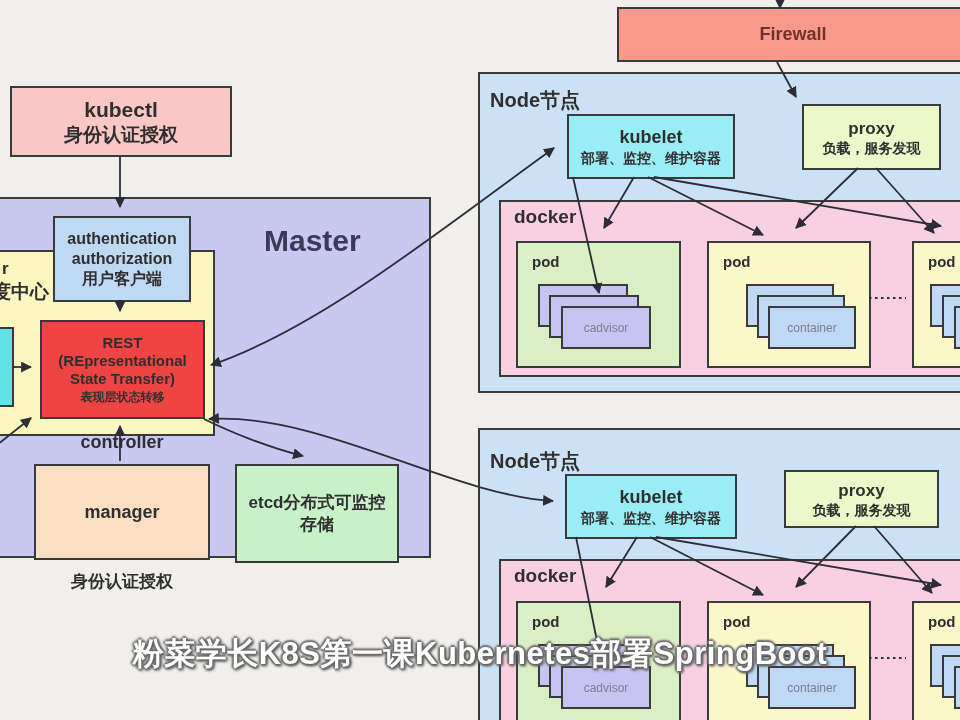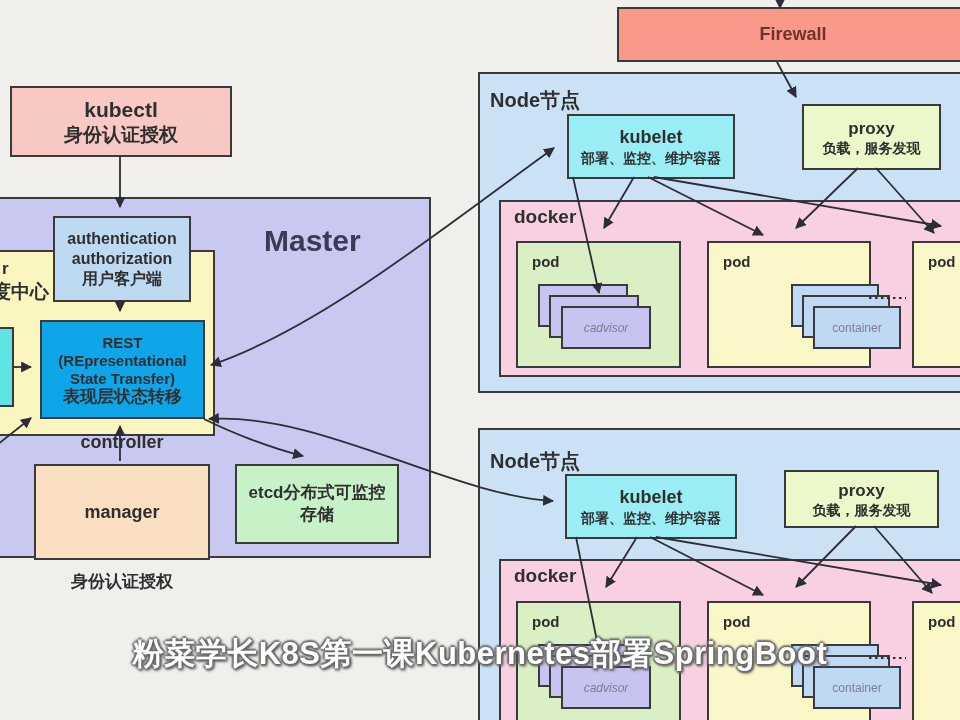--- a/index.html
+++ b/index.html
@@ -15,23 +15,23 @@
   .kubectl{background:#f8c9c4;}
   .kubectl .l1{font-size:21px;line-height:26px;}
   .kubectl .l2{font-size:19px;line-height:24px;}
   .firewall{background:#f9998a;}
   .firewall .l1{font-size:18px;color:#6f322c;}
   .master{background:#c8c8f0;}
   .master-label{position:absolute;font-size:30px;font-weight:bold;color:#3b3b57;}
   .yellowzone{background:#fbf5c0;}
   .auth{background:#bedaf3;}
   .auth div{font-size:16px;line-height:20px;}
-  .rest{background:#0ea5e9;}
+  .rest{background:#ef4444;}
   .rest div{font-size:15px;line-height:18px;}
-  .rest .zh{font-size:17px;}
+  .rest .zh{font-size:12px;}
   .cyanbox{background:#62e3e3;}
   .frag{position:absolute;font-weight:bold;white-space:nowrap;}
   .controller{background:#fbdfc2;}
   .controller div{font-size:18px;line-height:22px;}
   .controller .zh{font-size:17px;}
   .etcd{background:#c7f1c6;}
   .etcd div{font-size:17px;line-height:22px;}
   .node{background:#cbe2f6;}
   .node-label{position:absolute;font-size:20px;font-weight:bold;}
   .kubelet{background:#9aedf4;}
@@ -40,22 +40,22 @@
   .proxy{background:#ebf8c9;}
   .proxy .l1{font-size:17px;line-height:21px;}
   .proxy .l2{font-size:14px;line-height:18px;}
   .docker{background:#f9d0e1;}
   .docker-label{position:absolute;left:13px;top:4px;font-size:19px;font-weight:bold;}
   .pod-green{background:#daefc3;}
   .pod-yellow{background:#fcf7c9;}
   .pod-label{position:absolute;left:14px;top:10px;font-size:15px;font-weight:bold;}
   .stackbox{position:absolute;border:2px solid #3a3a3a;box-sizing:border-box;
             display:flex;align-items:center;justify-content:center;}
-  .stack-purple{background:#c8c4f2;font-style:italic;}
-  .stack-blue{background:#bfd8f4;margin-left:45px;}
+  .stack-purple{background:#c8c4f2;}
+  .stack-blue{background:#bfd8f4;}
   .stackbox span{font-size:12px;color:#7d7d92;}
   .arrows{position:absolute;left:0;top:0;z-index:50;pointer-events:none;}
   .subtitle{
     position:absolute;left:0;right:0;top:633px;z-index:90;text-align:center;
     font-size:31px;font-weight:bold;color:#ffffff;letter-spacing:0.5px;
     text-shadow:-2px 0 2px #6a6a6a,2px 0 2px #6a6a6a,0 -2px 2px #6a6a6a,
                  0 2px 2px #6a6a6a,2px 2px 3px #555555;
   }
 </style>
 </head>
@@ -94,21 +94,21 @@
       <div class="b">State Transfer)</div>
       <div class="b zh">表现层状态转移</div>
     </div>
 
     <div class="box cbox controller" style="left:44px;top:265px;width:176px;height:96px;gap:48px;">
       <div class="b">controller</div>
       <div class="b">manager</div>
       <div class="b zh">身份认证授权</div>
     </div>
 
-    <div class="box cbox etcd" style="left:245px;top:265px;width:164px;height:80px;">
+    <div class="box cbox etcd" style="left:245px;top:265px;width:164px;height:99px;">
       <div class="b">etcd分布式可监控</div>
       <div class="b">存储</div>
     </div>
   </div>
 
   <div class="box node" style="left:478px;top:72px;width:489px;height:321px;">
     <div class="node-label" style="left:10px;top:13px;">Node节点</div>
 
     <div class="box cbox kubelet" style="left:87px;top:40px;width:168px;height:65px;">
       <div class="b l1">kubelet</div>

